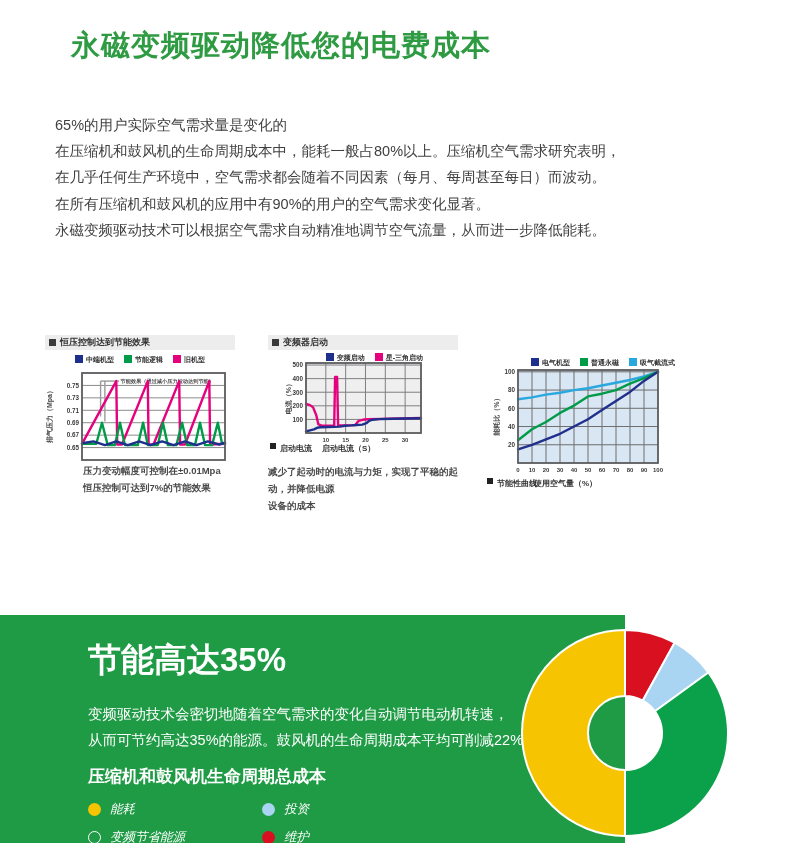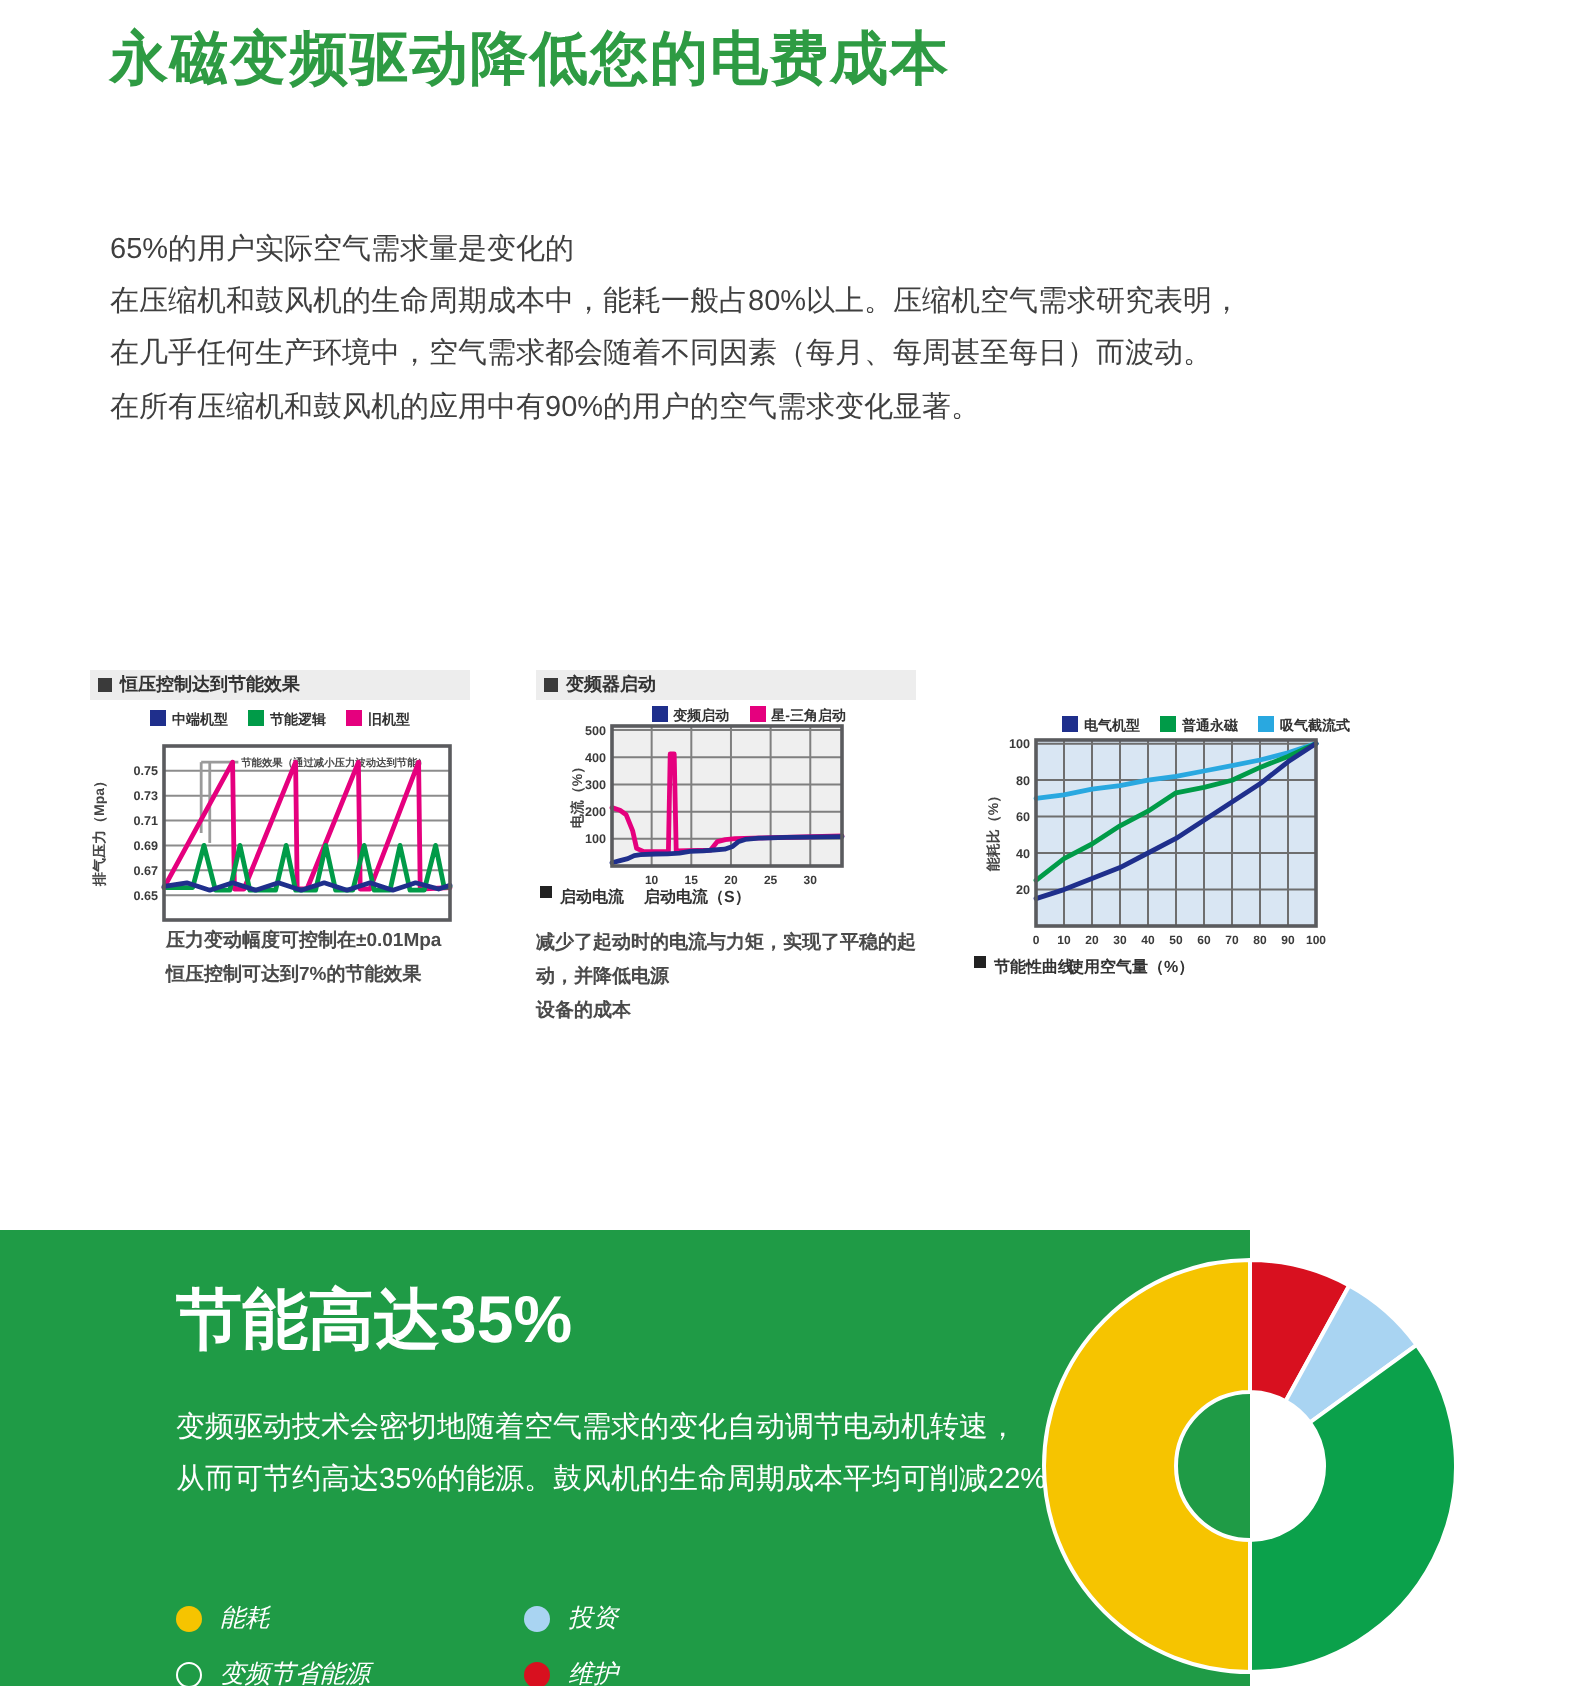--- a/index.html
+++ b/index.html
@@ -1,19 +1,19 @@
 <!DOCTYPE html>
 <html><head>
 <meta charset="utf-8">
 <style>
   html,body{margin:0;padding:0;background:#ffffff;}
   body{width:793px;height:843px;position:relative;overflow:hidden;
        font-family:"Liberation Sans","DejaVu Sans",sans-serif;color:#3c3c3c;}
   .page-title{position:absolute;left:55px;top:10px;font-size:29px;font-weight:bold;
-       color:#2E9B43;letter-spacing:1px;margin:0;}
+       color:#2E9B43;letter-spacing:1px;margin:16px;}
   .intro{position:absolute;left:55px;top:112px;font-size:14.5px;line-height:26.2px;color:#3f3f3f;}
   
   .panel{position:absolute;top:333px;width:200px;height:175px;}
   .panel-title{position:absolute;left:0;top:2px;width:190px;height:15px;background:#EDEDED;
        display:flex;align-items:center;gap:4px;padding-left:4px;box-sizing:border-box;
        font-size:9px;font-weight:bold;color:#333;}
   .sq{width:7px;height:7px;background:#3a3a3a;display:inline-block;flex:0 0 auto;}
   .legend{position:absolute;display:flex;gap:10px;align-items:center;font-size:7px;
        font-weight:bold;color:#333;}
   .legend .swatch{width:8px;height:8px;display:inline-block;margin-right:3px;vertical-align:-1px;}
@@ -39,20 +39,21 @@
 </head>
 <body>
 
 <h1 class="page-title">永磁变频驱动降低您的电费成本</h1>
 
 <div class="intro">
   <div>65%的用户实际空气需求量是变化的</div>
   <div>在压缩机和鼓风机的生命周期成本中，能耗一般占80%以上。压缩机空气需求研究表明，</div>
   <div>在几乎任何生产环境中，空气需求都会随着不同因素（每月、每周甚至每日）而波动。</div>
   <div>在所有压缩机和鼓风机的应用中有90%的用户的空气需求变化显著。</div>
+  <div>永磁变频驱动技术可以根据空气需求自动精准地调节空气流量，从而进一步降低能耗。</div>
 </div>
 
 <section class="panel" style="left:45px">
   <div class="panel-title">
     <span class="sq"></span>
     <span>恒压控制达到节能效果</span>
   </div>
   <div class="legend" id="legend-0" style="left:0;top:22px;width:190px;justify-content:center">
       <span><span class="swatch" style="background: rgb(31, 47, 140);"></span><span>中端机型</span></span>
       <span><span class="swatch" style="background: rgb(0, 155, 72);"></span><span>节能逻辑</span></span>
@@ -185,20 +186,21 @@
   </div>
   <div class="xlab" style="left:31px;top:145px;width:140px">使用空气量（%）</div>
 </section>
 
 <div class="banner">
   <h2 class="banner-heading">节能高达35%</h2>
   <div class="banner-para">
     <div>变频驱动技术会密切地随着空气需求的变化自动调节电动机转速，</div>
     <div>从而可节约高达35%的能源。鼓风机的生命周期成本平均可削减22%.</div>
   </div>
+  <h3 class="banner-sub">压缩机和鼓风机生命周期总成本</h3>
   <div class="cost-legend" id="cost-legend">
       <div class="cost-item">
         <span class="dot" style="background: rgb(246, 196, 0);"></span>
         <span>能耗</span>
       </div>
       <div class="cost-item">
         <span class="dot" style="background: rgb(169, 212, 242);"></span>
         <span>投资</span>
       </div>
       <div class="cost-item">

